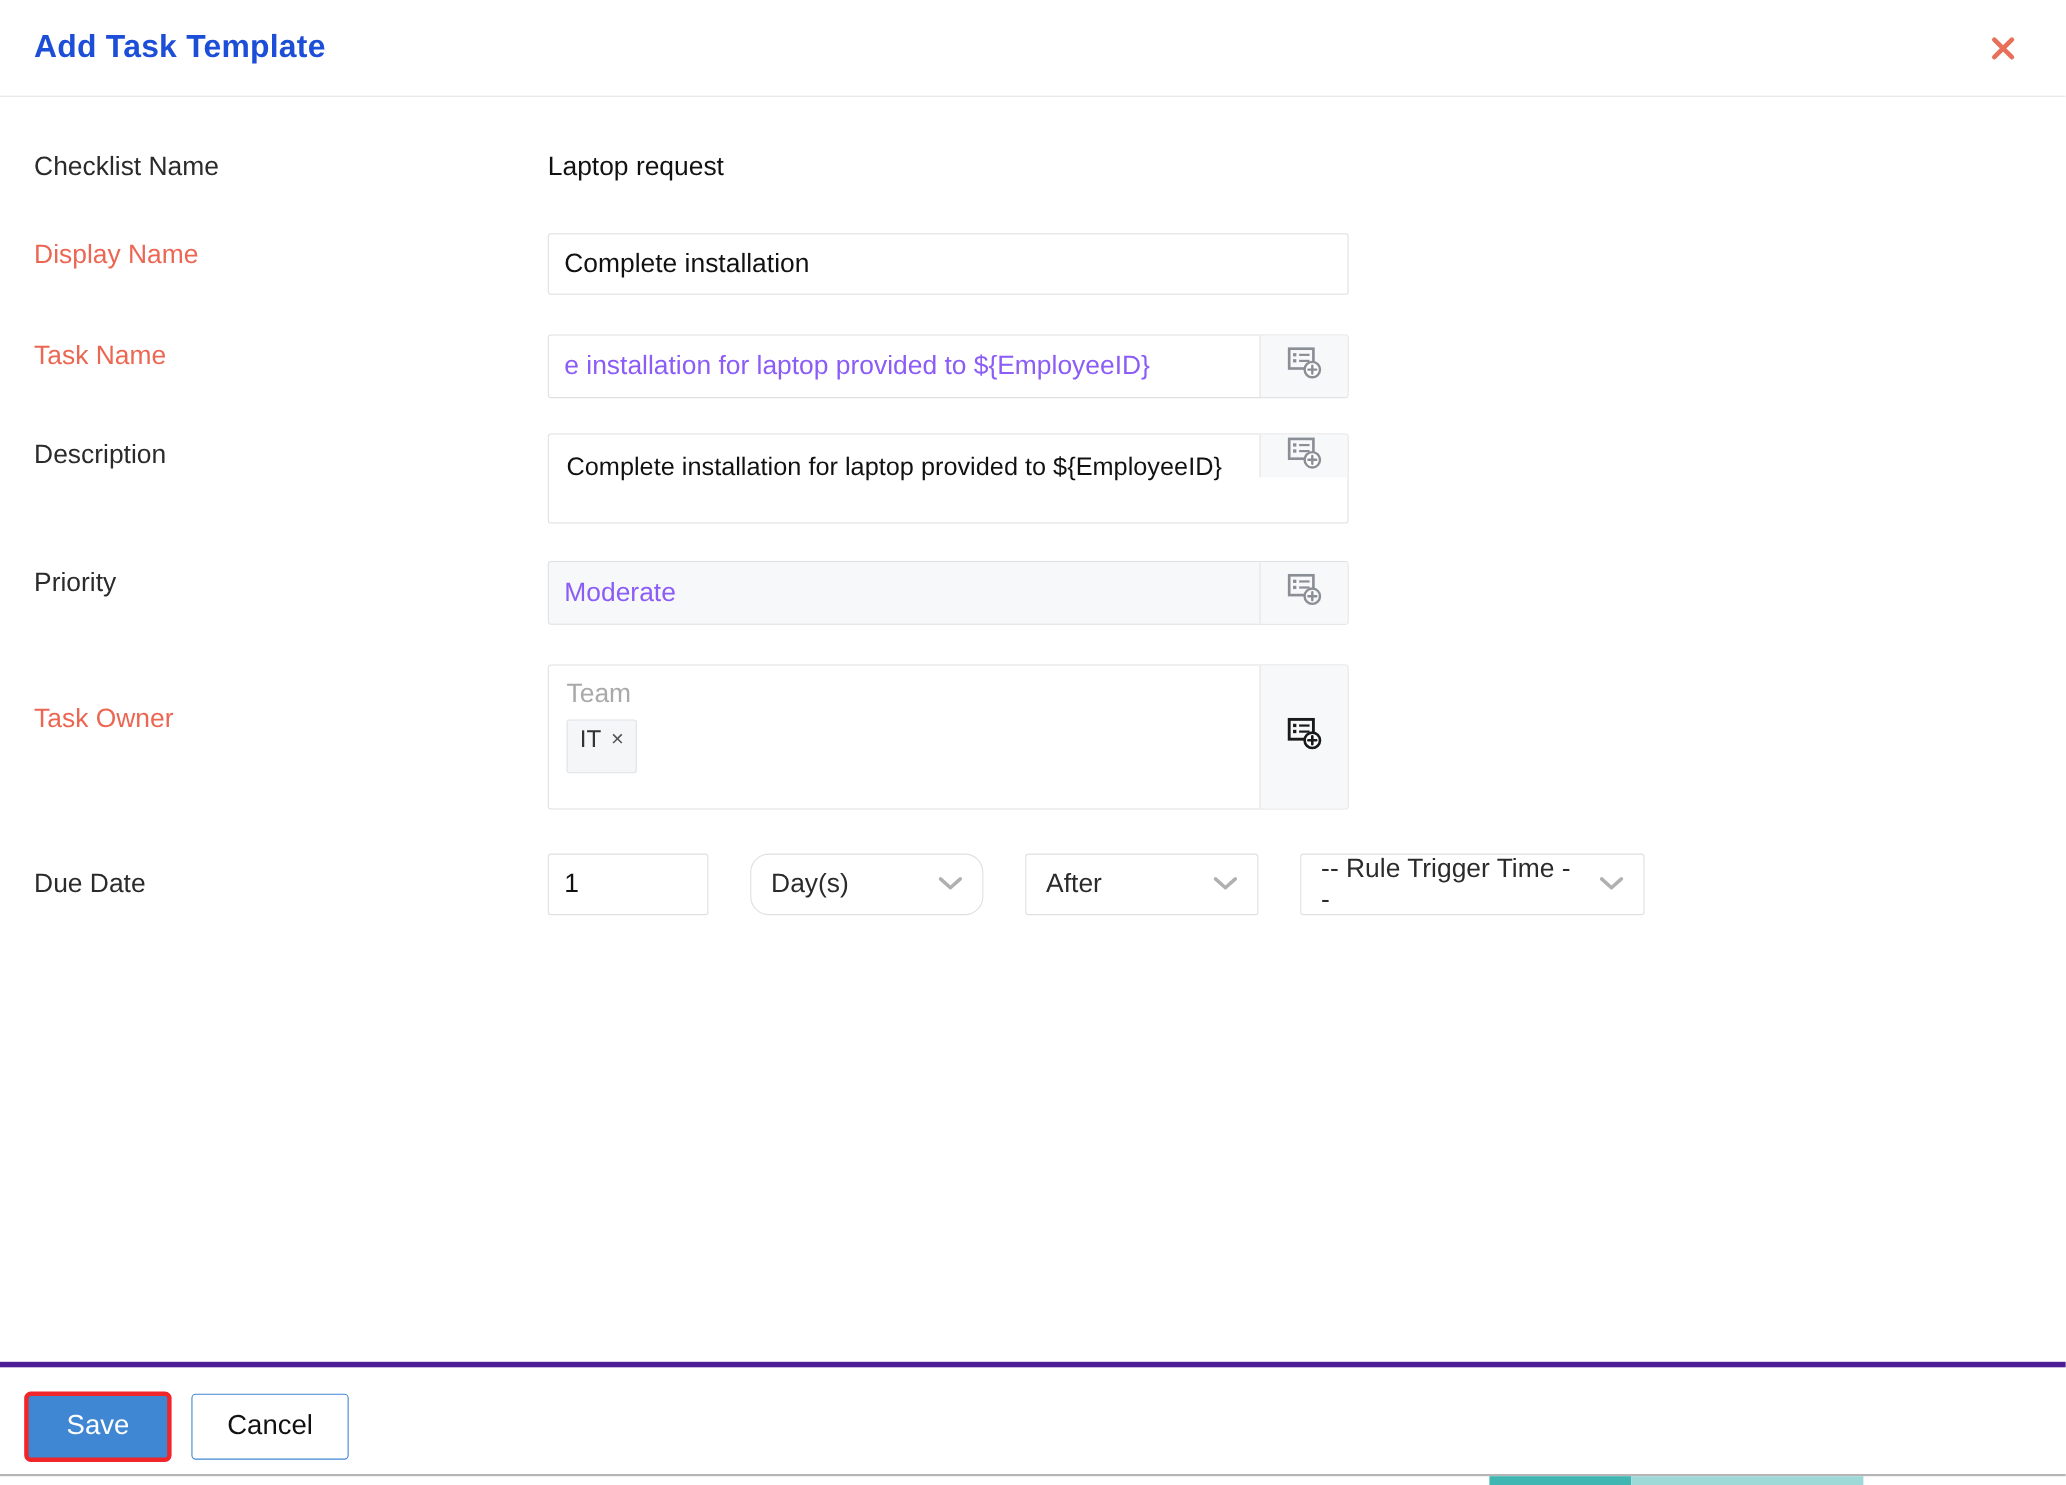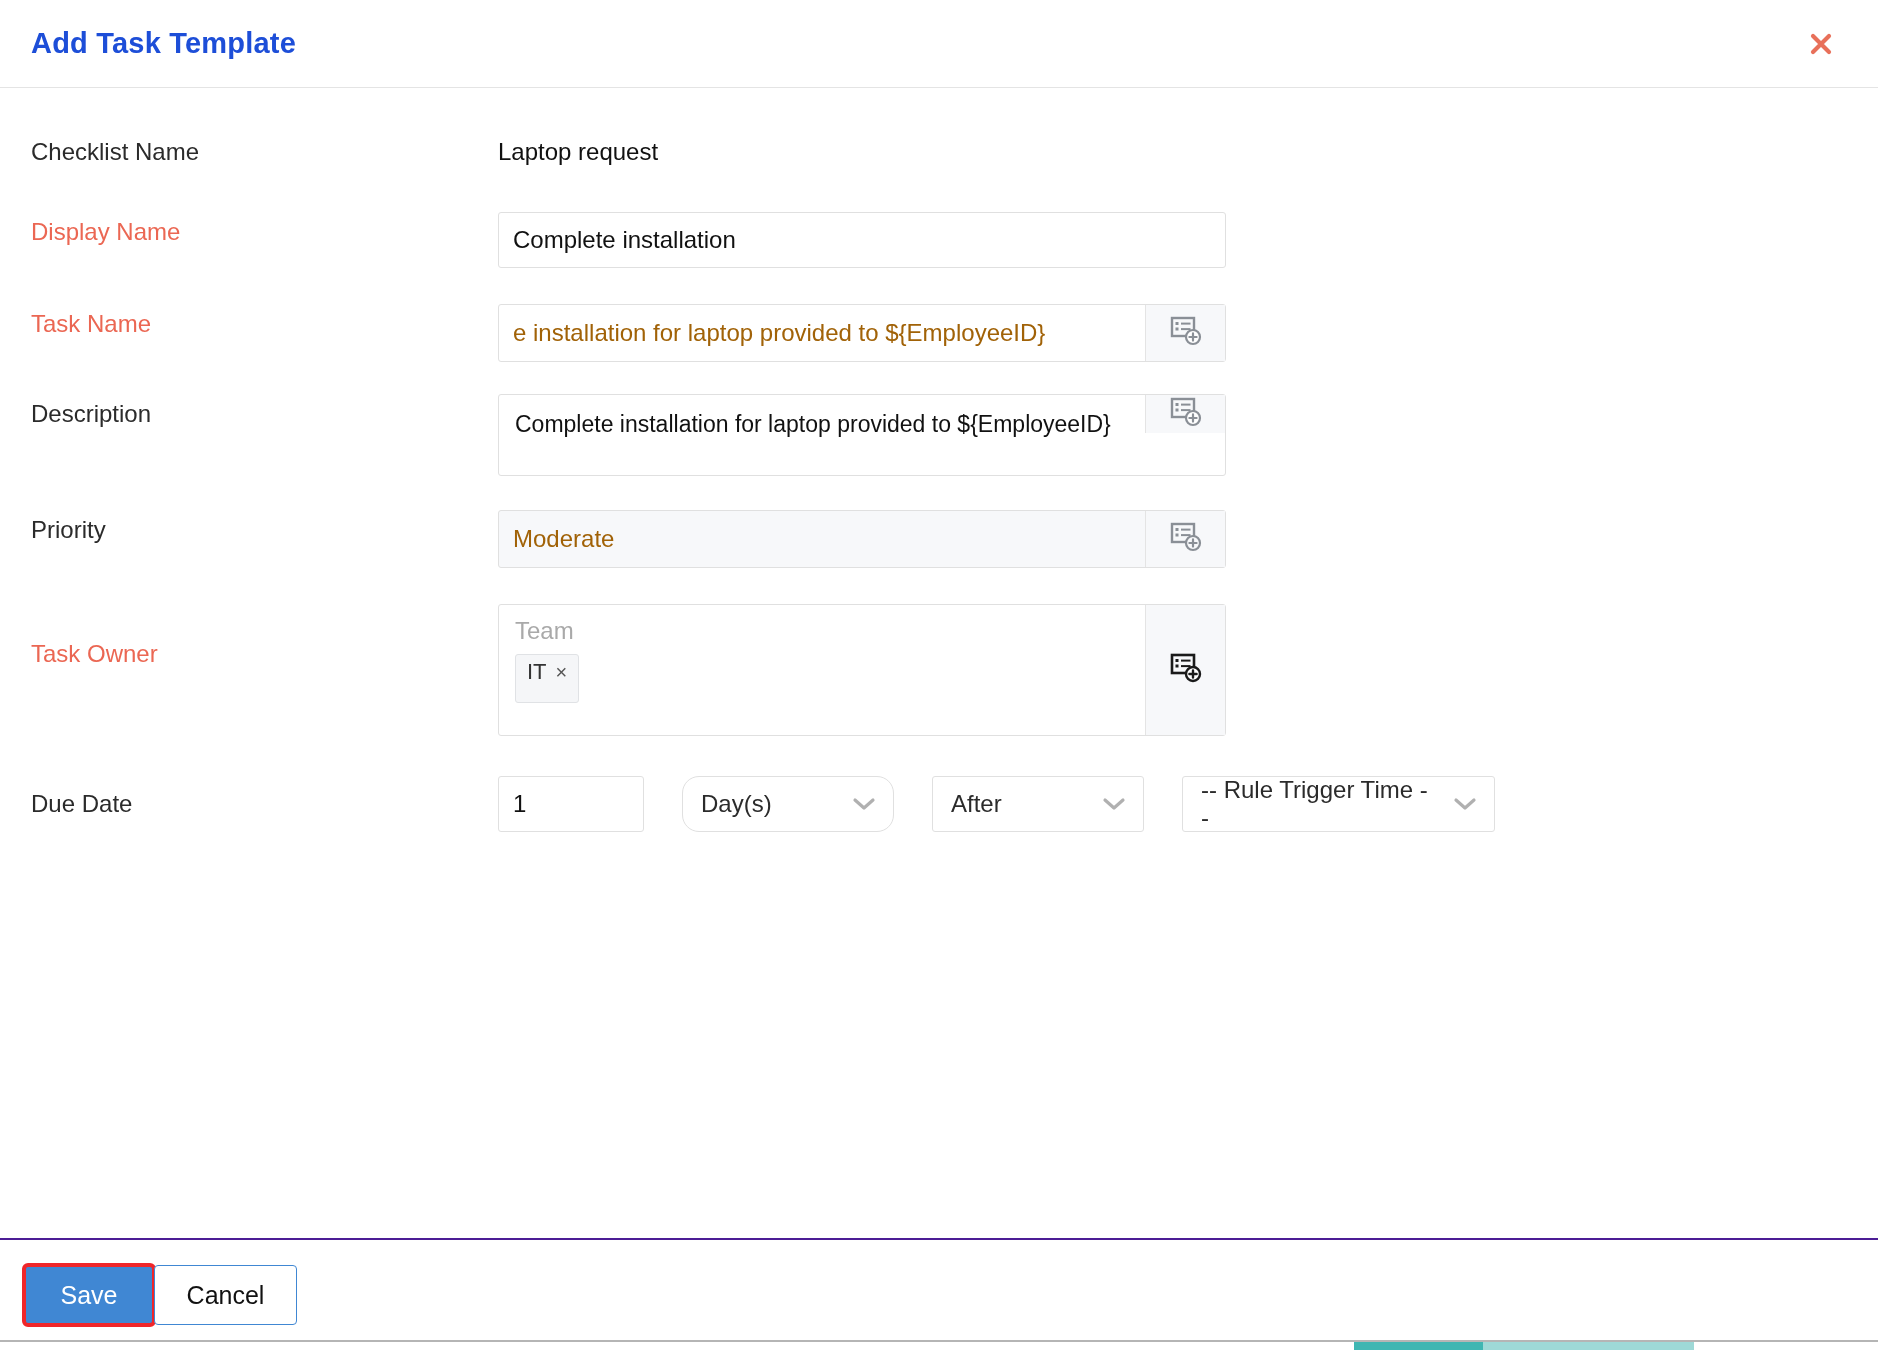--- a/index.html
+++ b/index.html
@@ -93,21 +93,21 @@
   }
   .input-group.filled { background: #f7f8fa; }
 
   .ig-text {
     flex: 1;
     border: none;
     outline: none;
     background: transparent;
     font-family: "Liberation Sans", sans-serif;
     font-size: 24px;
-    color: #a16207;
+    color: #8b5cf6;
     padding: 0 14px;
     line-height: 1.25;
     min-height: 56px;
     display: flex;
     align-items: center;
     overflow: hidden;
     white-space: nowrap;
   }
 
   .ig-btn {
@@ -227,24 +227,25 @@
   }
   .dd-select.w-units  { width: 212px; border-radius: 17px; }
   .dd-select.w-offset { width: 212px; }
   .dd-select.w-anchor { width: 313px; }
   .chev { flex-shrink: 0; display: block; }
 
   
   .dialog-footer {
     height: 112px;
     min-height: 112px;
-    border-top: 2px solid #4c1d95;
+    border-top: 5px solid #4c1d95;
     display: flex;
     align-items: center;
     padding-left: 24px;
+    gap: 20px;
     background: #fff;
   }
   .btn {
     font-family: "Liberation Sans", sans-serif;
     font-size: 25px;
     border-radius: 4px;
     cursor: pointer;
     height: 60px;
     display: inline-flex;
     align-items: center;

